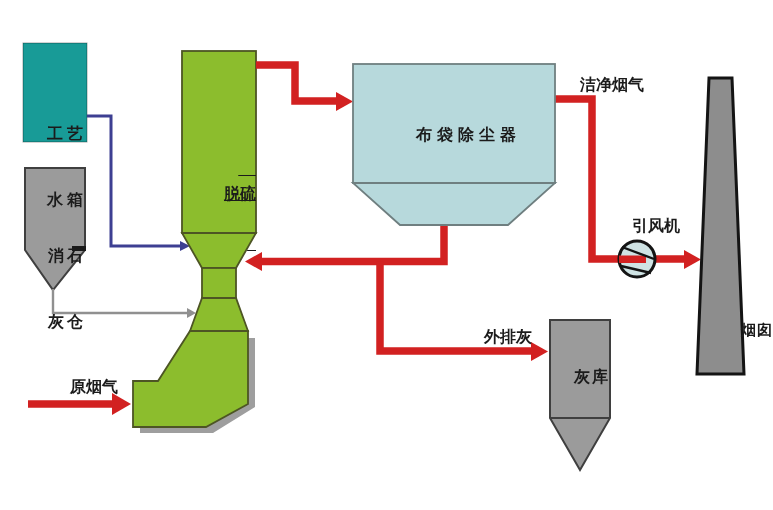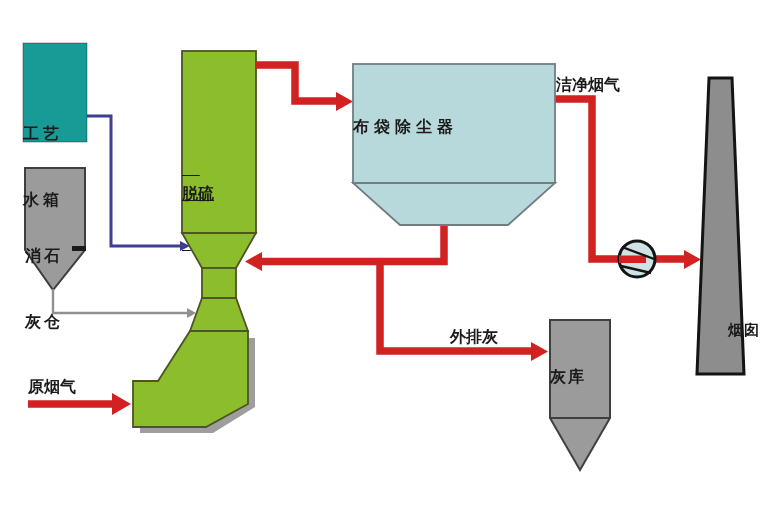--- a/index.html
+++ b/index.html
@@ -3,21 +3,21 @@
 <meta charset="utf-8">
 <style>
   html,body{margin:0;padding:0;background:#fff;}
   #stage{
     position:relative;width:773px;height:510px;background:#ffffff;overflow:hidden;
     font-family:"Liberation Sans","DejaVu Sans",sans-serif;
   }
   #stage svg{position:absolute;left:0;top:0;}
   .lbl{
     position:absolute;color:var(--text);font-weight:bold;font-size:16px;
-    text-align:left;line-height:22px;white-space:pre;
+    text-align:right;line-height:22px;white-space:pre;
   }
   .lbl.small{font-size:15px;padding-left:30px;}
   
   .green-fill{fill:var(--reactor-green);stroke:var(--reactor-outline);stroke-width:1.8;}
   .shadow-fill{fill:var(--shadow-gray);stroke:none;}
   .teal-fill{fill:var(--tank-teal);stroke:rgba(0,0,0,0.35);stroke-width:1;}
   .gray-fill{fill:var(--silo-gray);stroke:var(--silo-outline);stroke-width:2;}
   .blue-fill{fill:var(--filter-blue);stroke:var(--filter-outline);stroke-width:1.8;}
   .chimney-fill{fill:var(--chimney-gray);stroke:var(--chimney-outline);stroke-width:3;}
   .pipe-red{stroke:var(--pipe-red);stroke-width:7.5;fill:none;stroke-linejoin:miter;}
@@ -92,26 +92,27 @@
 
   <div class="lbl" style="left:25px;top:201px;width:61px;letter-spacing:3px;">
     <div>消石</div>
     <div>灰仓</div>
   </div>
 
   <div class="lbl" style="left:182px;top:131px;width:74px;line-height:25px;text-decoration:underline;">
     <div>脱硫</div>
   </div>
 
-  <div class="lbl" style="left:353px;top:116px;width:168px;letter-spacing:5px;">布袋除尘器</div>
+  <div class="lbl" style="left:353px;top:124px;width:168px;letter-spacing:5px;">布袋除尘器</div>
 
   <div class="lbl" style="left:550px;top:366px;width:60px;letter-spacing:2px;">灰库</div>
 
   <div class="lbl small" style="left:698px;top:319px;width:45px;letter-spacing:1px;">烟囱</div>
 
+  <div class="lbl" style="left:600px;top:215px;width:80px;">引风机</div>
 
   <div class="lbl" style="left:556px;top:74px;width:88px;">洁净烟气</div>
 
 
   <div class="lbl" style="left:450px;top:326px;width:82px;">外排灰</div>
 
   <div class="lbl" style="left:28px;top:376px;width:90px;">原烟气</div>
 
 </div>
 

